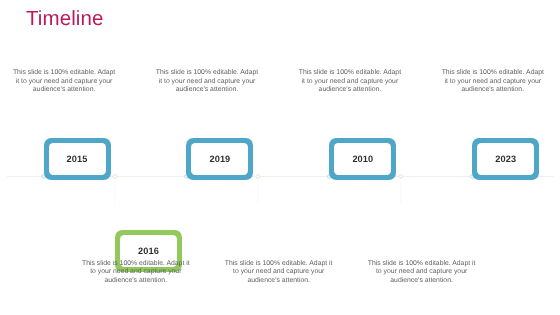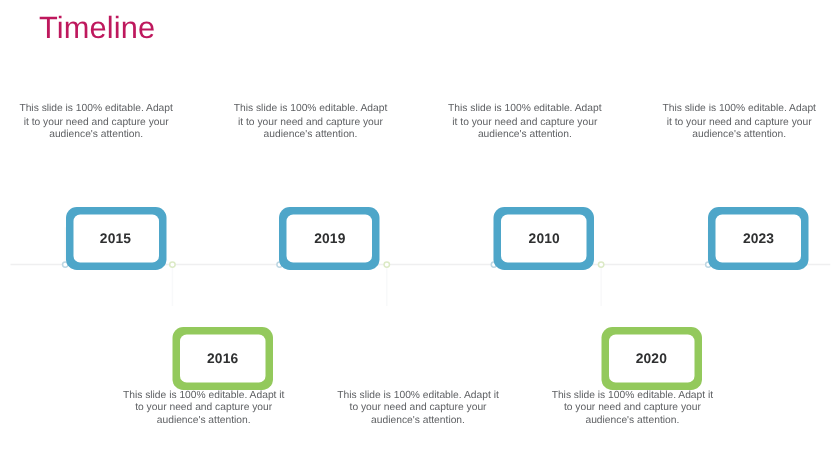--- a/index.html
+++ b/index.html
@@ -41,21 +41,21 @@
   .card .year {
     position:absolute; left:0; right:0; top:0; bottom:0;
     display:flex; align-items:center; justify-content:center;
     box-sizing:border-box; padding-top:1.6px; z-index:2;
     text-align:center; font-size:9.2px; font-weight:bold; line-height:1;
     color:#2f3031; letter-spacing:0.1px;
   }
   .card .year > span { display:block; transform:translateZ(0); }
 
   .card.top    { top:107px;   }
-  .card.bottom { top:187px; }
+  .card.bottom { top:199px; }
 
   
   .blurb {
     position:absolute; text-align:center;
     font-size:6.85px; line-height:8.35px; color:#5f6164;
     transform:translateZ(0);
   }
   .blurb.top    { width:105px; top:69.3px; }
   .blurb.bottom { width:110.5px; top:260px;  }
 </style>
@@ -105,26 +105,20 @@
       <div class="year">
         <span>2019</span>
       </div>
   </div>
   <div class="card blue top" style="left:329.3px">
       <div class="inner"></div>
       <div class="year">
         <span>2010</span>
       </div>
   </div>
-  <div class="card green bottom" style="left:400.75px">
-      <div class="inner"></div>
-      <div class="year">
-        <span>2020</span>
-      </div>
-  </div>
   <div class="card blue top" style="left:472.2px">
       <div class="inner"></div>
       <div class="year">
         <span>2023</span>
       </div>
   </div>
 
   <div class="blurb top" style="left:11.6px">This slide is 100% editable. Adapt it to your need and capture your audience's attention.</div>
   <div class="blurb bottom" style="left:80.55px">This slide is 100% editable. Adapt it to your need and capture your audience's attention.</div>
   <div class="blurb top" style="left:154.5px">This slide is 100% editable. Adapt it to your need and capture your audience's attention.</div>

